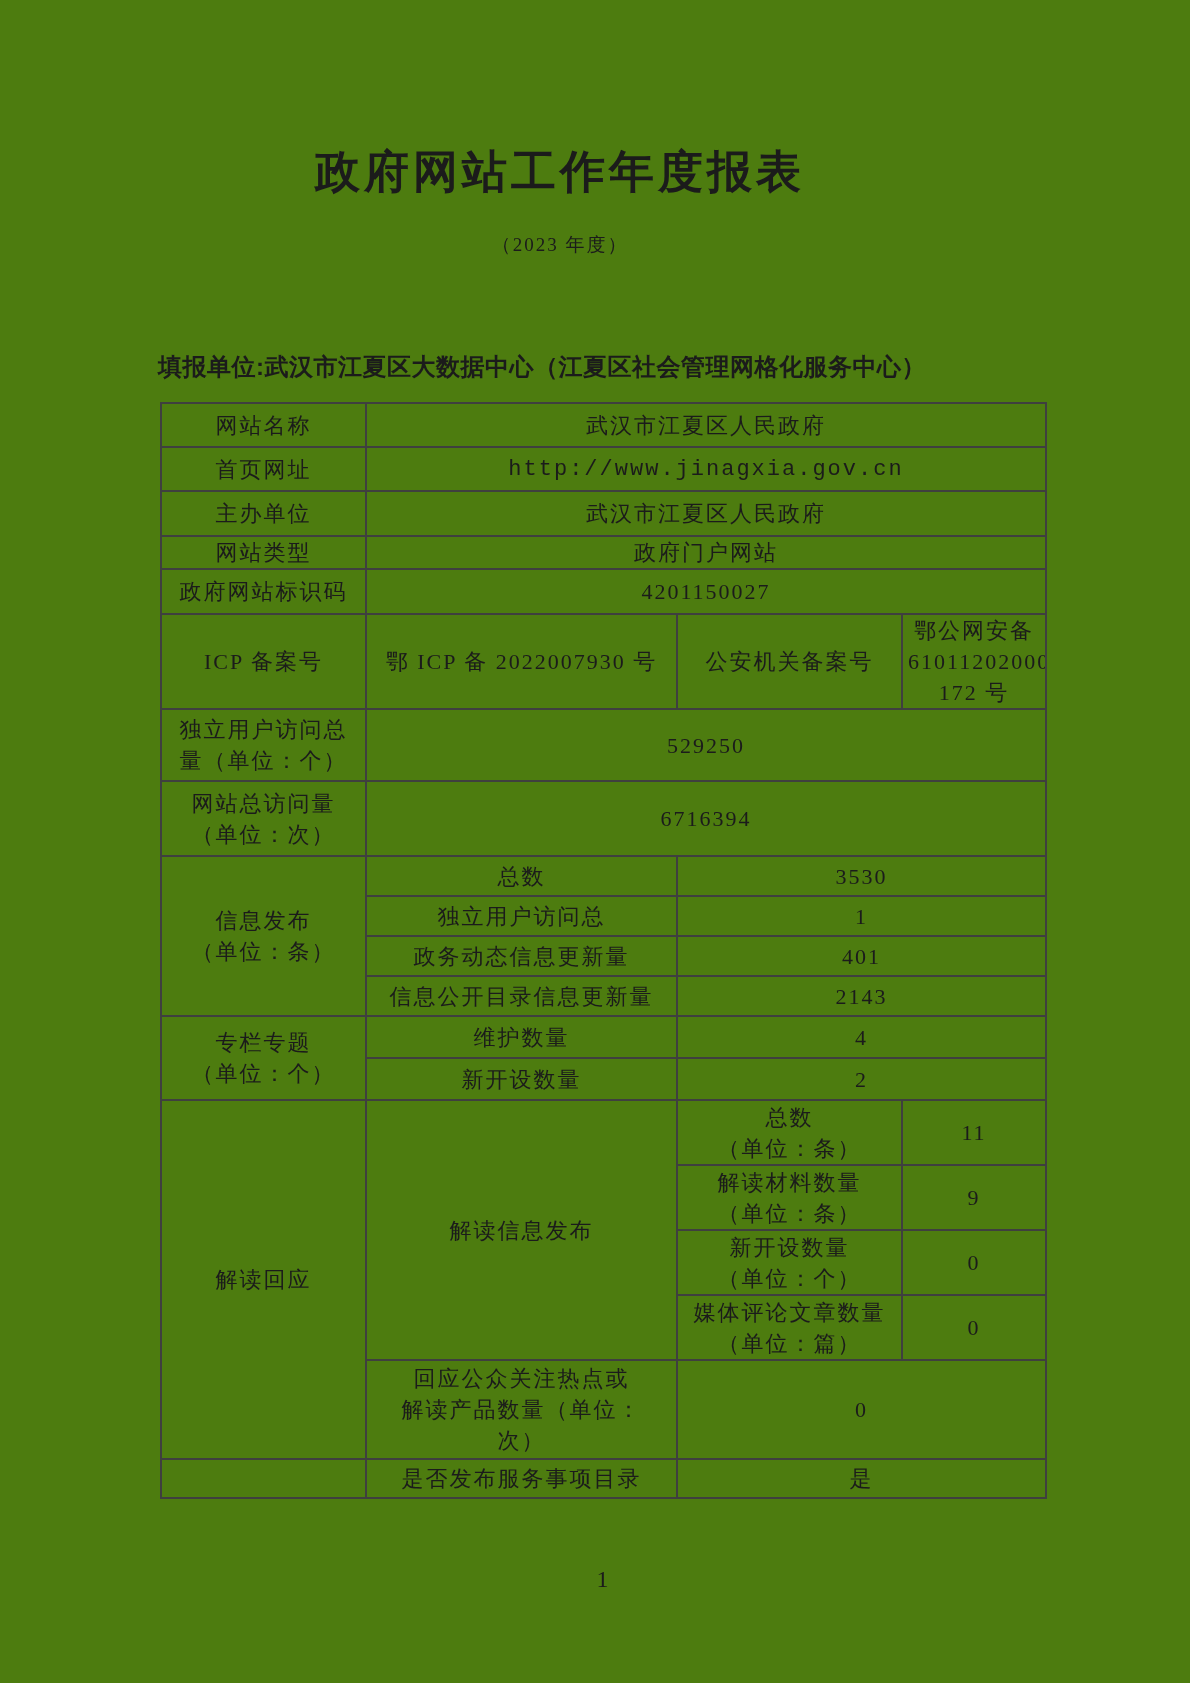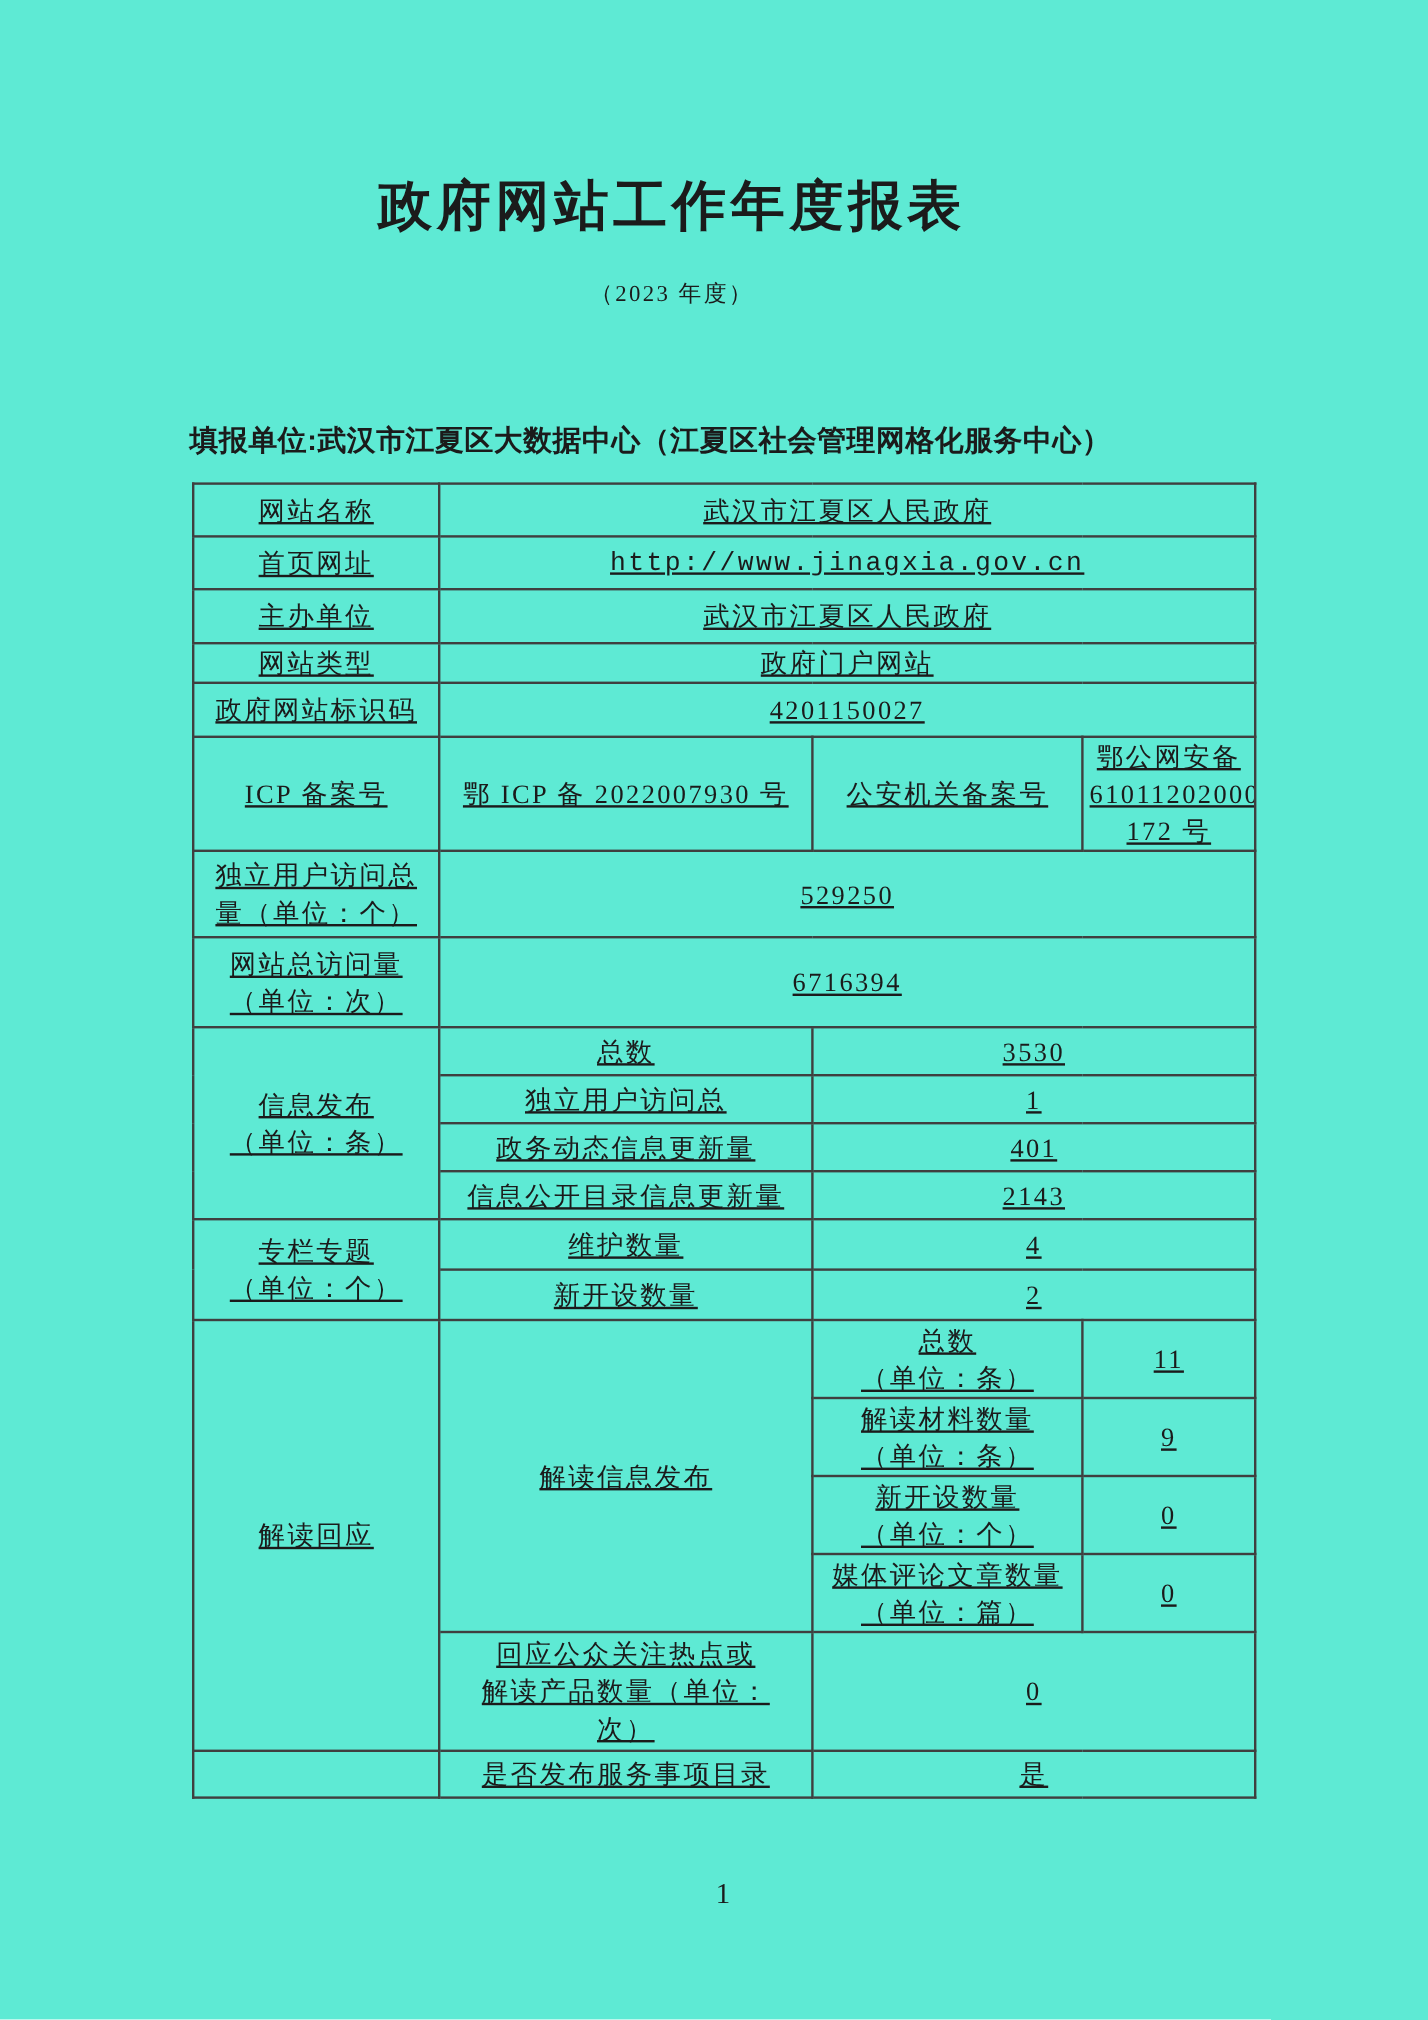--- a/index.html
+++ b/index.html
@@ -1,21 +1,21 @@
 <!DOCTYPE html>
 <html><head>
 <meta charset="utf-8">
 <style>
   * { box-sizing: border-box; margin: 0; padding: 0; }
   html, body { background: #ffffff; }
   .page {
     position: relative;
     width: 1190px;
     height: 1683px;
-    background: #5eead4;
+    background: #4d7c0f;
     font-family: "Liberation Serif", serif;
     color: #1b1b1b;
     overflow: hidden;
   }
   .heading {
     position: absolute;
     left: 20px;
     width: 1080px;
     text-align: center;
   }
@@ -51,21 +51,20 @@
   }
   table.report td {
     border: 2px solid #3f3f3f;
     text-align: center;
     vertical-align: middle;
     font-size: 22px;
     letter-spacing: 2px;
     line-height: 31px;
     padding: 0 5px;
     overflow: hidden;
-    text-decoration: underline;
   }
   td.num { letter-spacing: 1px; }
   td.url { font-family: "Liberation Mono", monospace; font-size: 21px; letter-spacing: 0.5px; }
   td.small-latin { font-size: 21px; letter-spacing: 1px; }
   .line { display: block; }
   .footer {
     position: absolute;
     left: 160px;
     top: 1566px;
     width: 885px;

